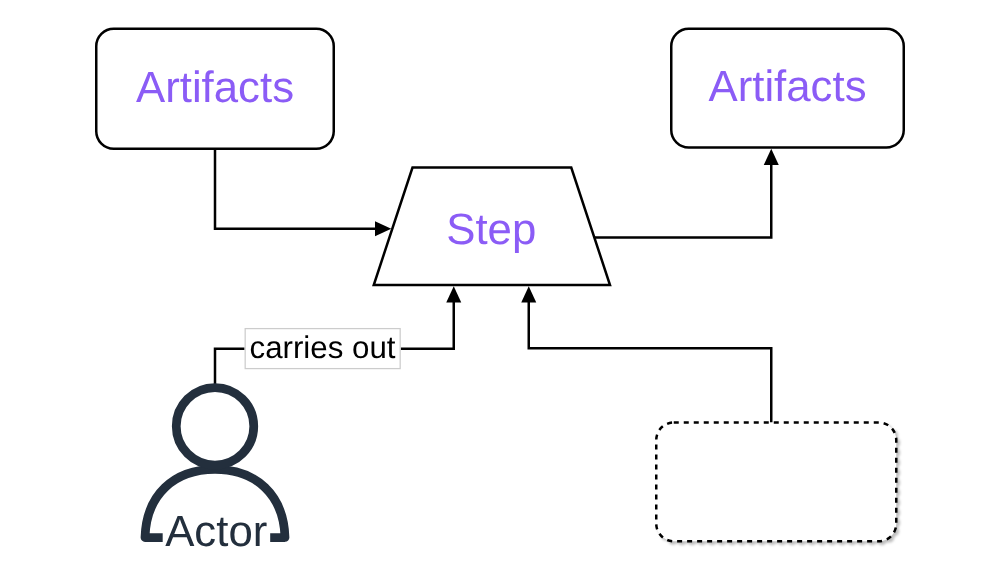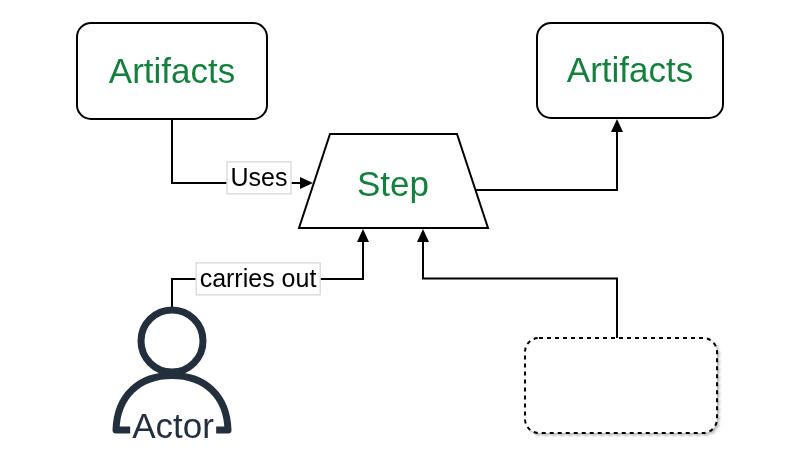--- a/index.html
+++ b/index.html
@@ -9,21 +9,21 @@
     height: 458px;
     background: #ffffff;
     font-family: "Liberation Sans", "DejaVu Sans", sans-serif;
     overflow: hidden;
   }
   #diagram-svg { position: absolute; left: 0; top: 0; }
   .node-label {
     position: absolute;
     transform: translate(-50%, -50%);
     font-size: 35px;
-    color: #15803d;
+    color: #8b5cf6;
     white-space: nowrap;
     line-height: 1.15;
   }
   .edge-label {
     position: absolute;
     transform: translate(-50%, -50%);
     font-size: 25px;
     color: #000000;
     white-space: nowrap;
     background: #ffffff;
@@ -74,19 +74,18 @@
 
   <div class="node-label" style="left:172px; top:71px;">Artifacts</div>
 
   <div class="node-label" style="left:630px; top:70px;">Artifacts</div>
 
   <div class="node-label" style="left:393px; top:184px;">Step</div>
 
   <div class="node-label actor-label" style="left:173px; top:426px;">Actor</div>
 
 
-  <div class="edge-label" style="left:259px; top:178px;">Uses</div>
 
 
   <div class="edge-label" style="left:258px; top:279px;">carries out</div>
 
 
 </div>
 
 </body></html>

